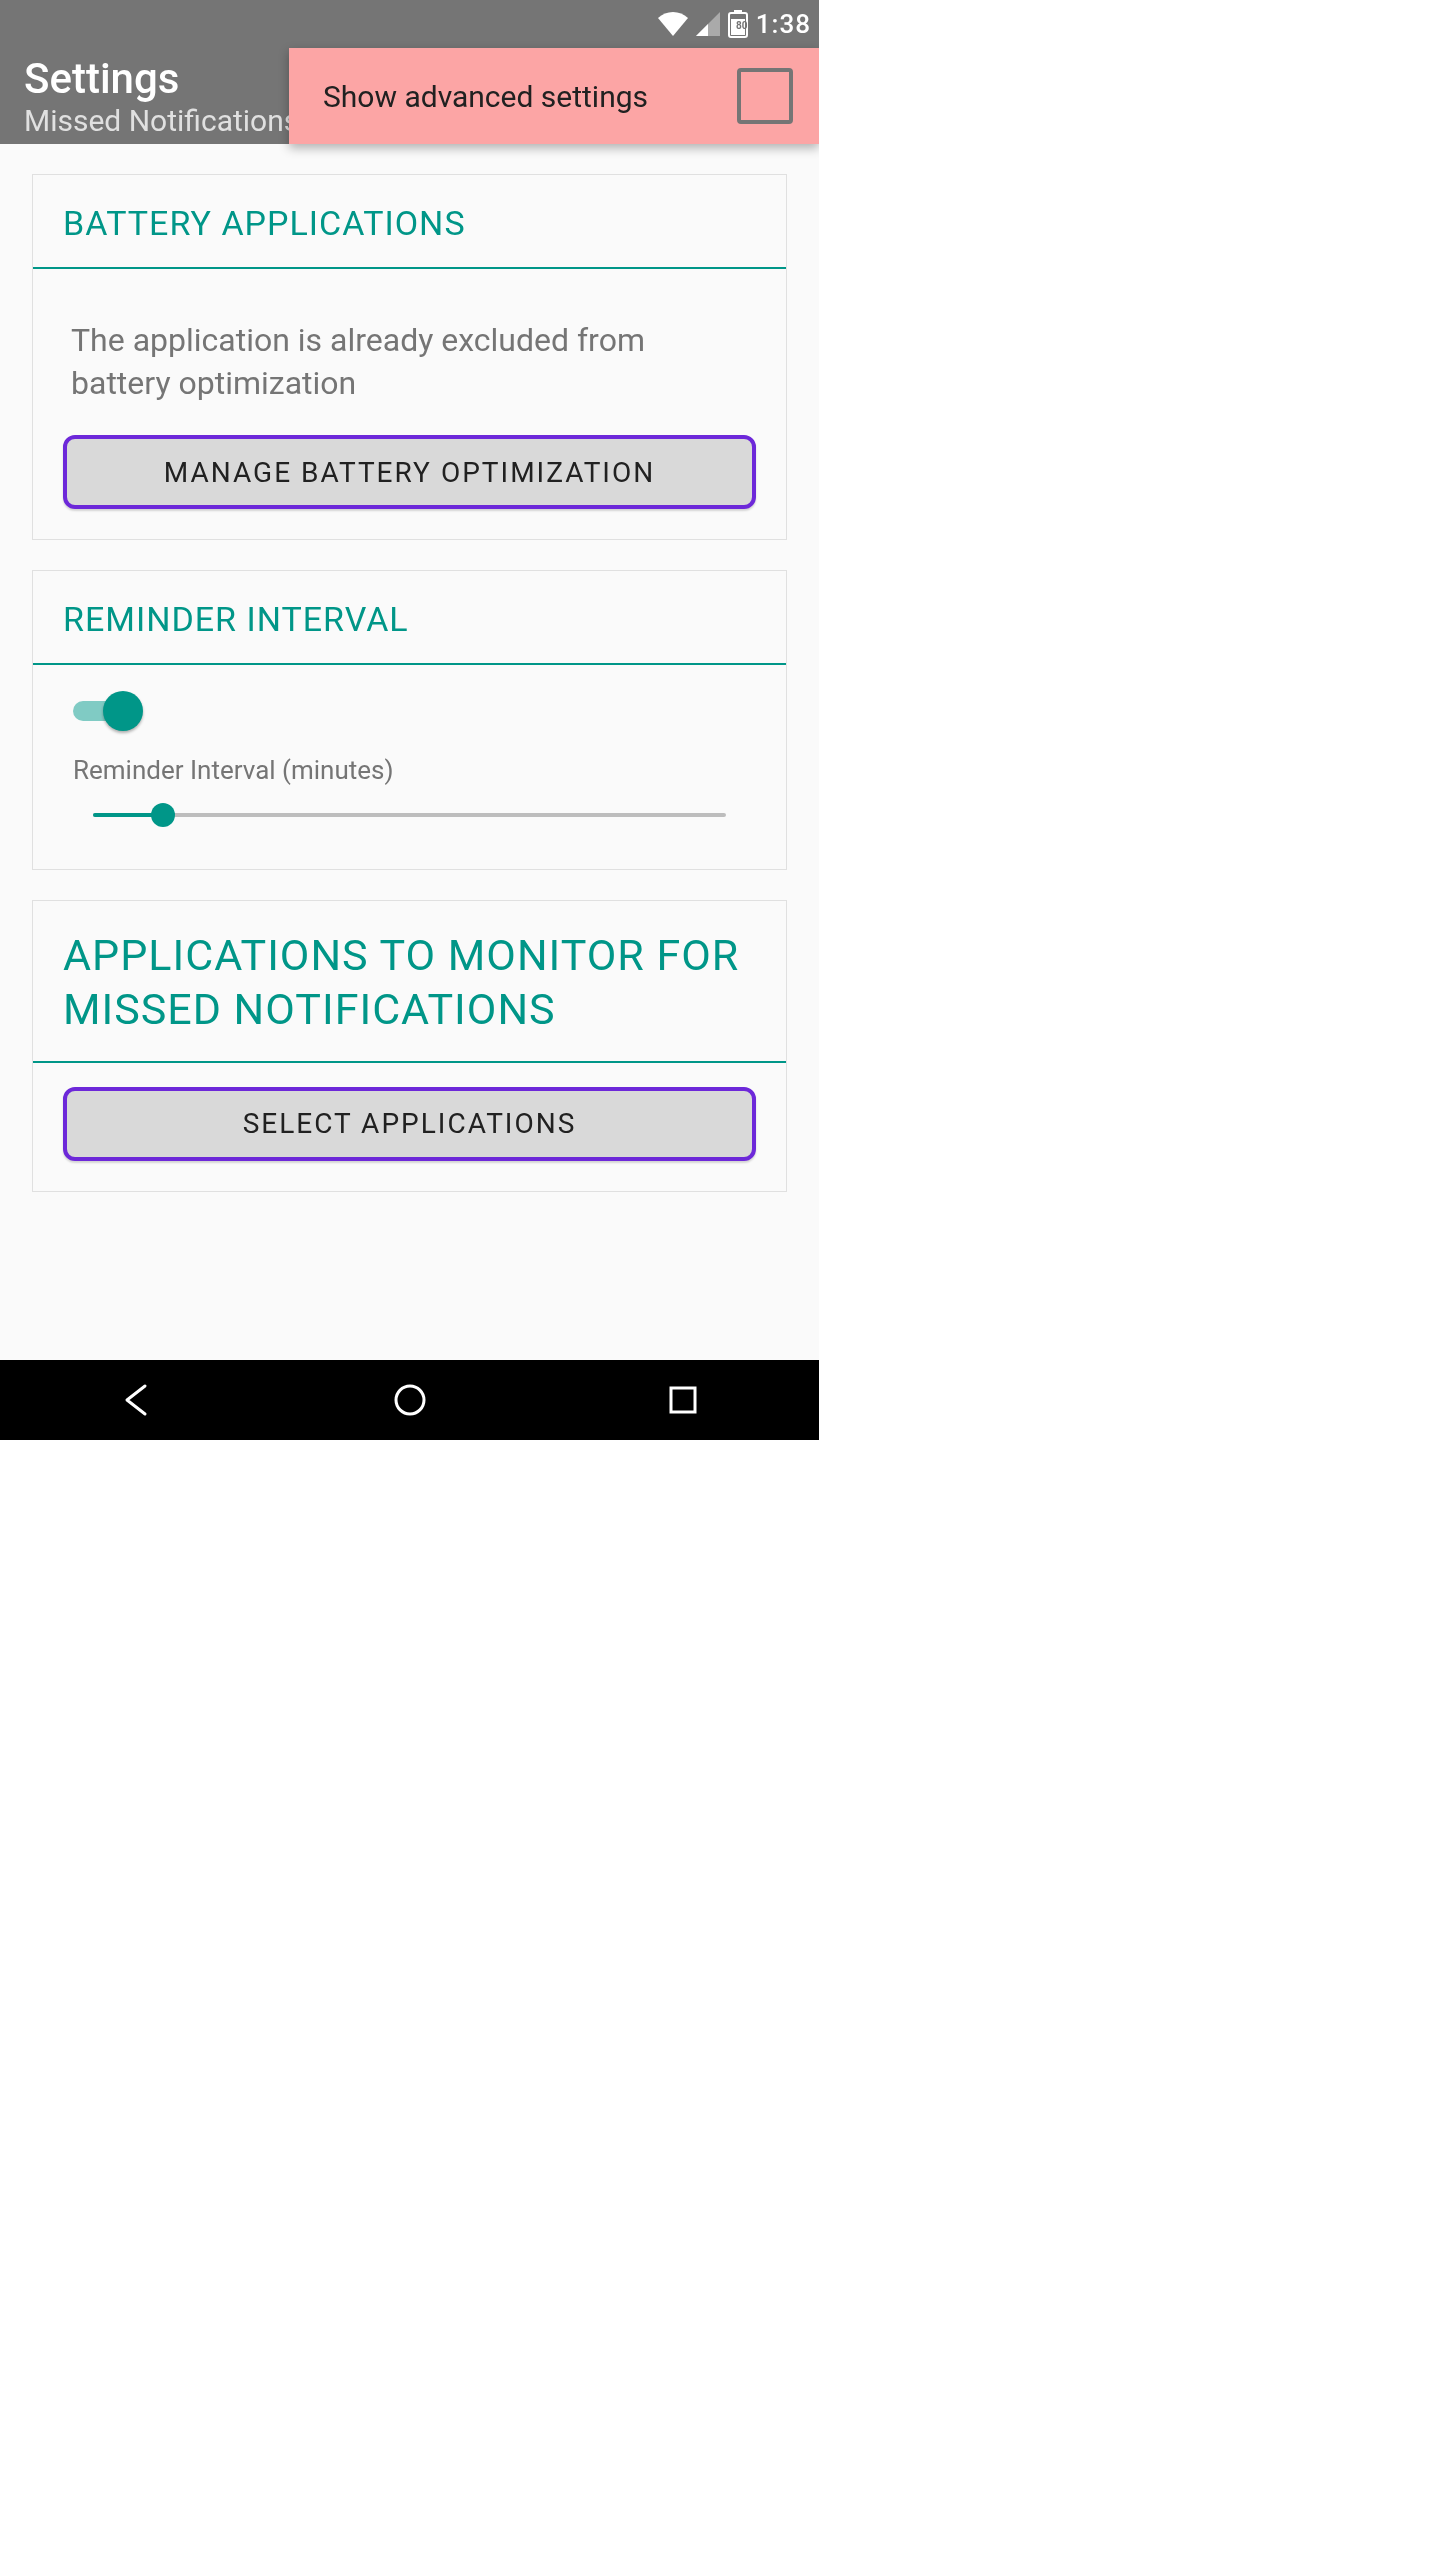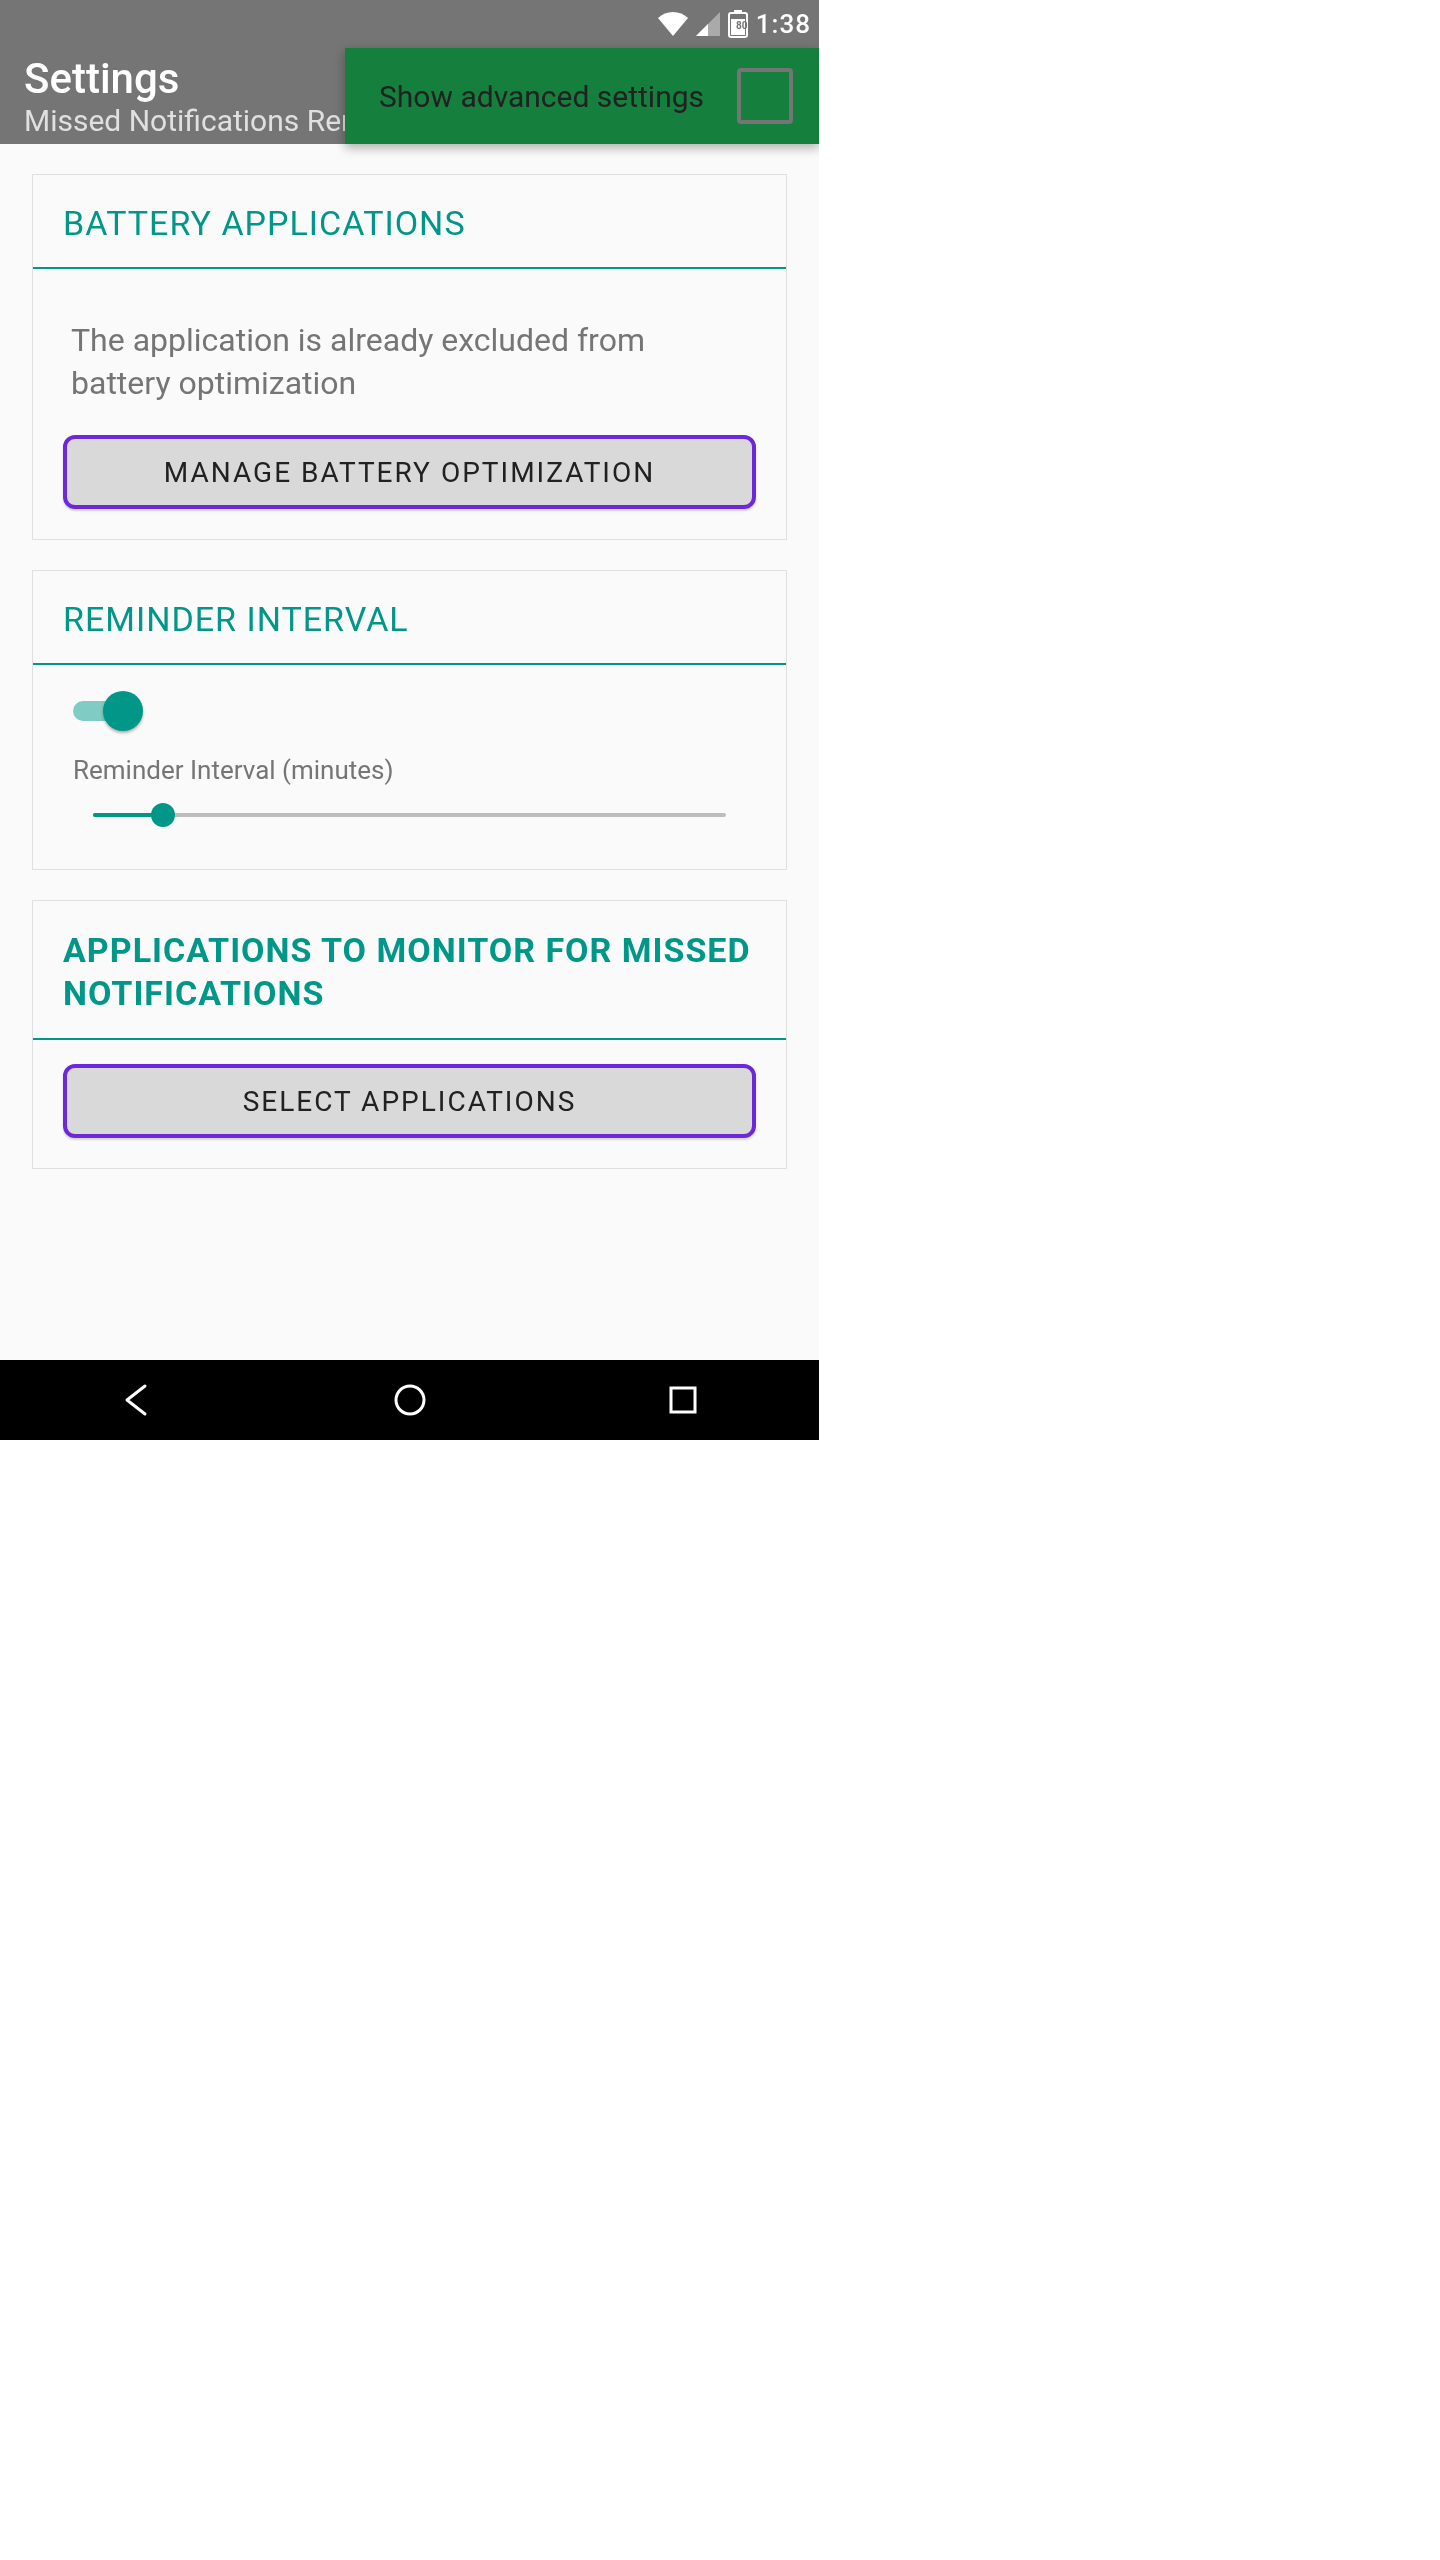--- a/index.html
+++ b/index.html
@@ -73,22 +73,22 @@
     position: absolute; top: 16px; left: 0; height: 4px;
     background: #009688; border-radius: 2px;
   }
   .slider-thumb {
     position: absolute; top: 6px; width: 24px; height: 24px;
     background: #009688; border-radius: 50%; transform: translateX(-50%);
   }
   .popup-menu {
     position: absolute;
     top: 48px; right: 0;
-    width: 474px; height: 96px;
-    background: #15803d;
+    width: 530px; height: 96px;
+    background: #fca5a5;
     box-shadow: 0 4px 10px rgba(0,0,0,0.3);
     display: flex; align-items: center;
     padding: 0 26px 0 34px;
     justify-content: space-between;
   }
   .popup-label { font-size: 30px; color: #212121; }
   .popup-check {
     width: 56px; height: 56px; border: 4px solid #757575; border-radius: 4px;
   }
   .nav-bar {
@@ -152,21 +152,21 @@
         <div class="label-text">Reminder Interval (minutes)</div>
         <div class="slider-wrap">
           <div class="slider-track-bg"></div>
           <div class="slider-track-fg" id="slider-fg" style="width: 11%;"></div>
           <div class="slider-thumb" id="slider-thumb" style="left: 11%;"></div>
         </div>
       </div>
     </div>
 
     <div class="card">
-      <div class="card-header" style="font-size:34px; line-height:1.25;font-weight:bold;">APPLICATIONS TO MONITOR FOR MISSED NOTIFICATIONS</div>
+      <div class="card-header" style="font-size:43px; line-height:1.25;">APPLICATIONS TO MONITOR FOR MISSED NOTIFICATIONS</div>
       <div class="card-body">
         <div class="mat-button">
           <span>SELECT APPLICATIONS</span>
         </div>
       </div>
     </div>
 
   </div>
 
   <div class="popup-menu">

